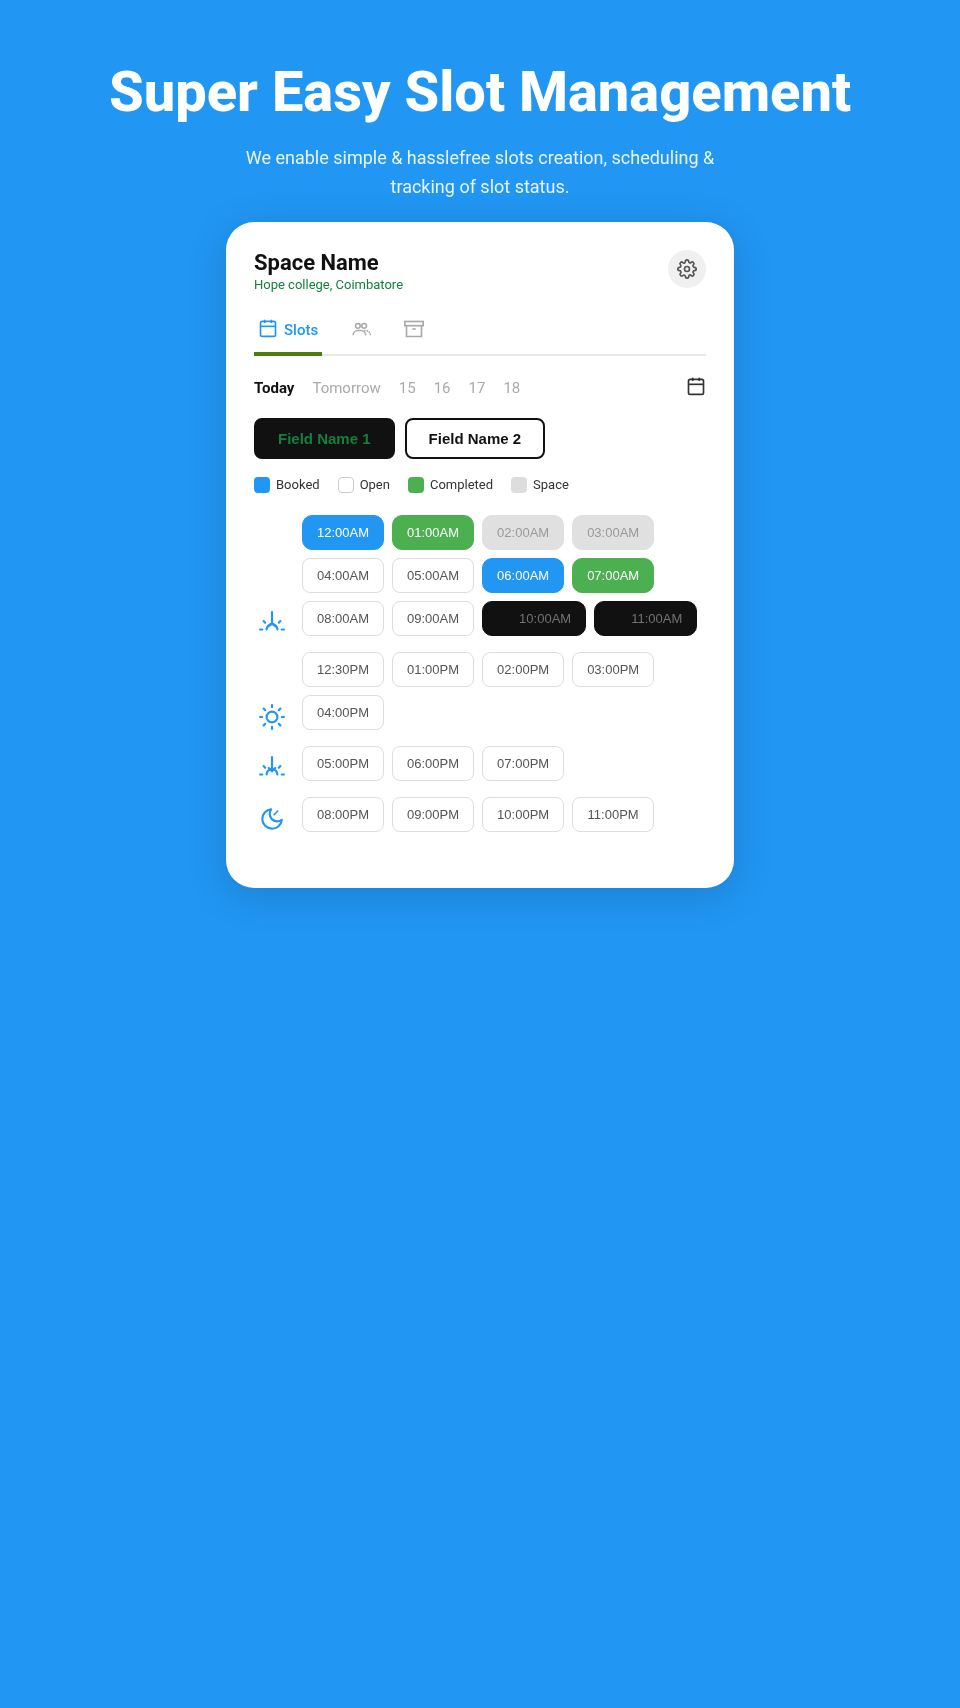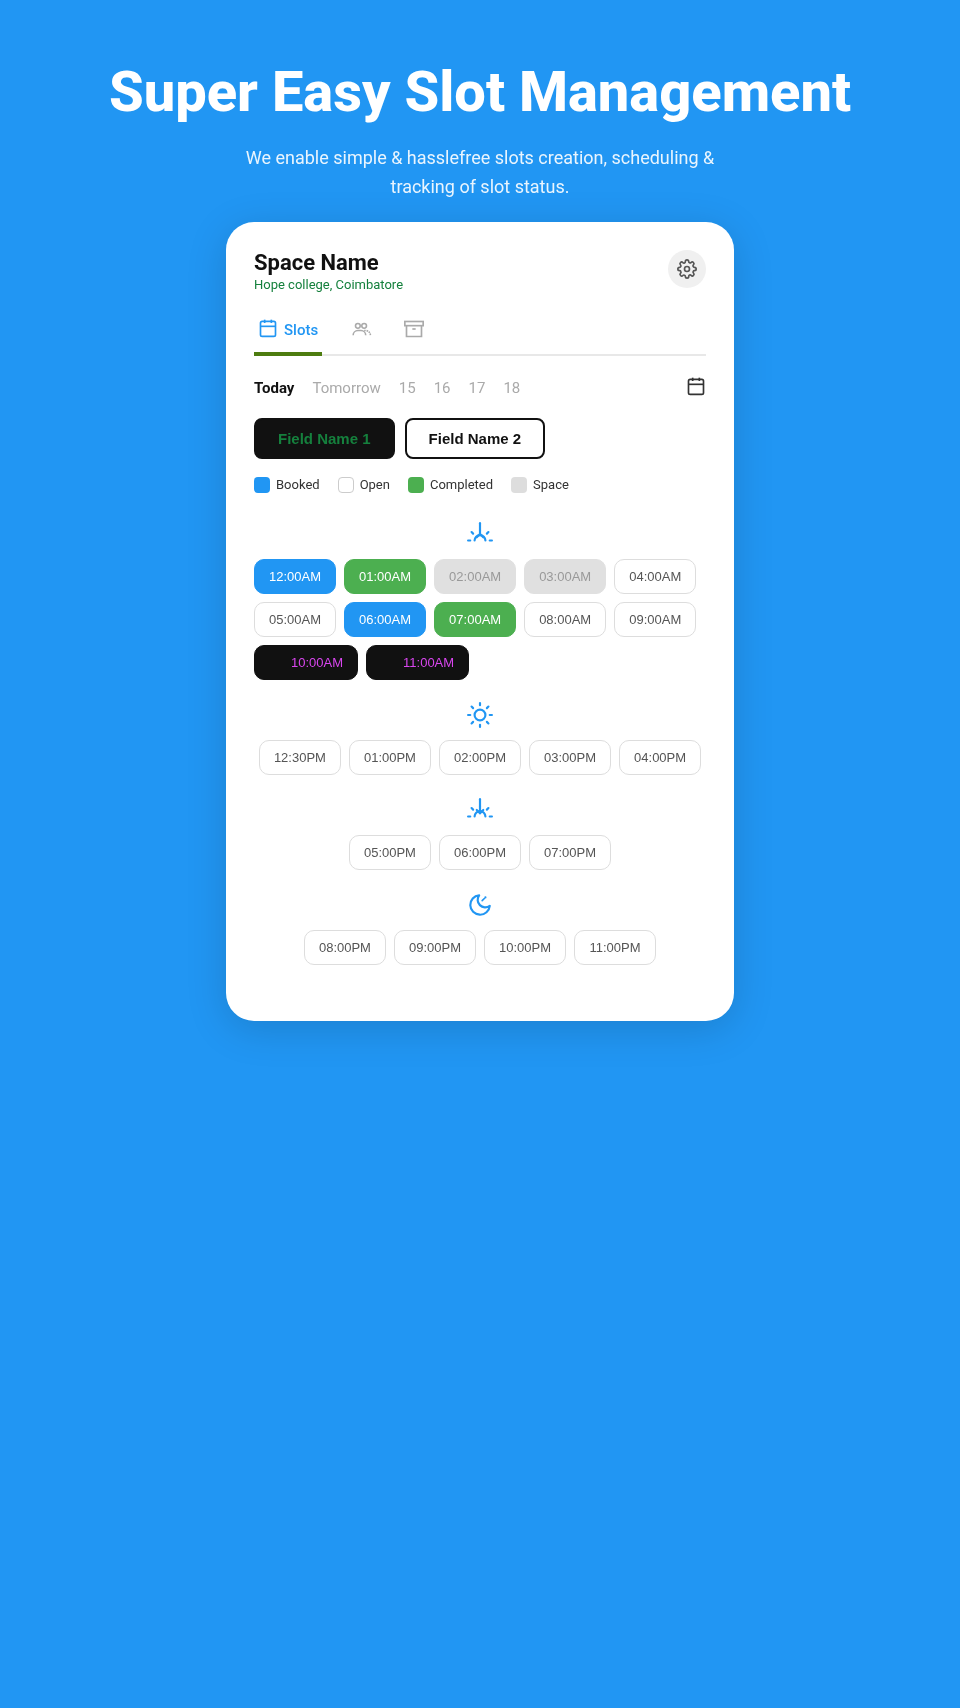--- a/index.html
+++ b/index.html
@@ -177,22 +177,21 @@
 
     .legend-dot.booked { background: #2196F3; }
     .legend-dot.open { background: #fff; border: 1.5px solid #ccc; }
     .legend-dot.completed { background: #4CAF50; }
     .legend-dot.unused { background: #ddd; }
 
     .time-section {
       display: flex;
       gap: 12px;
       margin-bottom: 16px;
-      align-items: center;
-      flex-direction: column;
+      align-items: flex-end;
     }
 
     .section-icon {
       width: 36px;
       display: flex;
       align-items: flex-start;
       justify-content: center;
       padding-top: 6px;
       font-size: 22px;
       color: #2196F3;
@@ -213,20 +212,21 @@
       cursor: pointer;
       min-width: 82px;
       text-align: center;
       border: 1.5px solid transparent;
     }
 
     .slot.open {
       background: #fff;
       border-color: #ddd;
       color: #555;
+      border-radius: 8px;
     }
 
     .slot.booked {
       background: #2196F3;
       color: #fff;
       border-color: #2196F3;
     }
 
     .slot.completed {
       background: #4CAF50;
@@ -235,21 +235,21 @@
     }
 
     .slot.unused {
       background: #e0e0e0;
       color: #999;
       border-color: #e0e0e0;
     }
 
     .slot.selected-dark {
       background: #111;
-      color: #d946ef;
+      color: #737373;
       border-color: #111;
       padding-left: 36px;
     }
   </style>
 </head>
 <body>
 
 <h1 class="hero-title">Super Easy Slot Management</h1>
 <p class="hero-subtitle">We enable simple &amp; hasslefree slots creation, scheduling &amp; tracking of slot status.</p>
 

